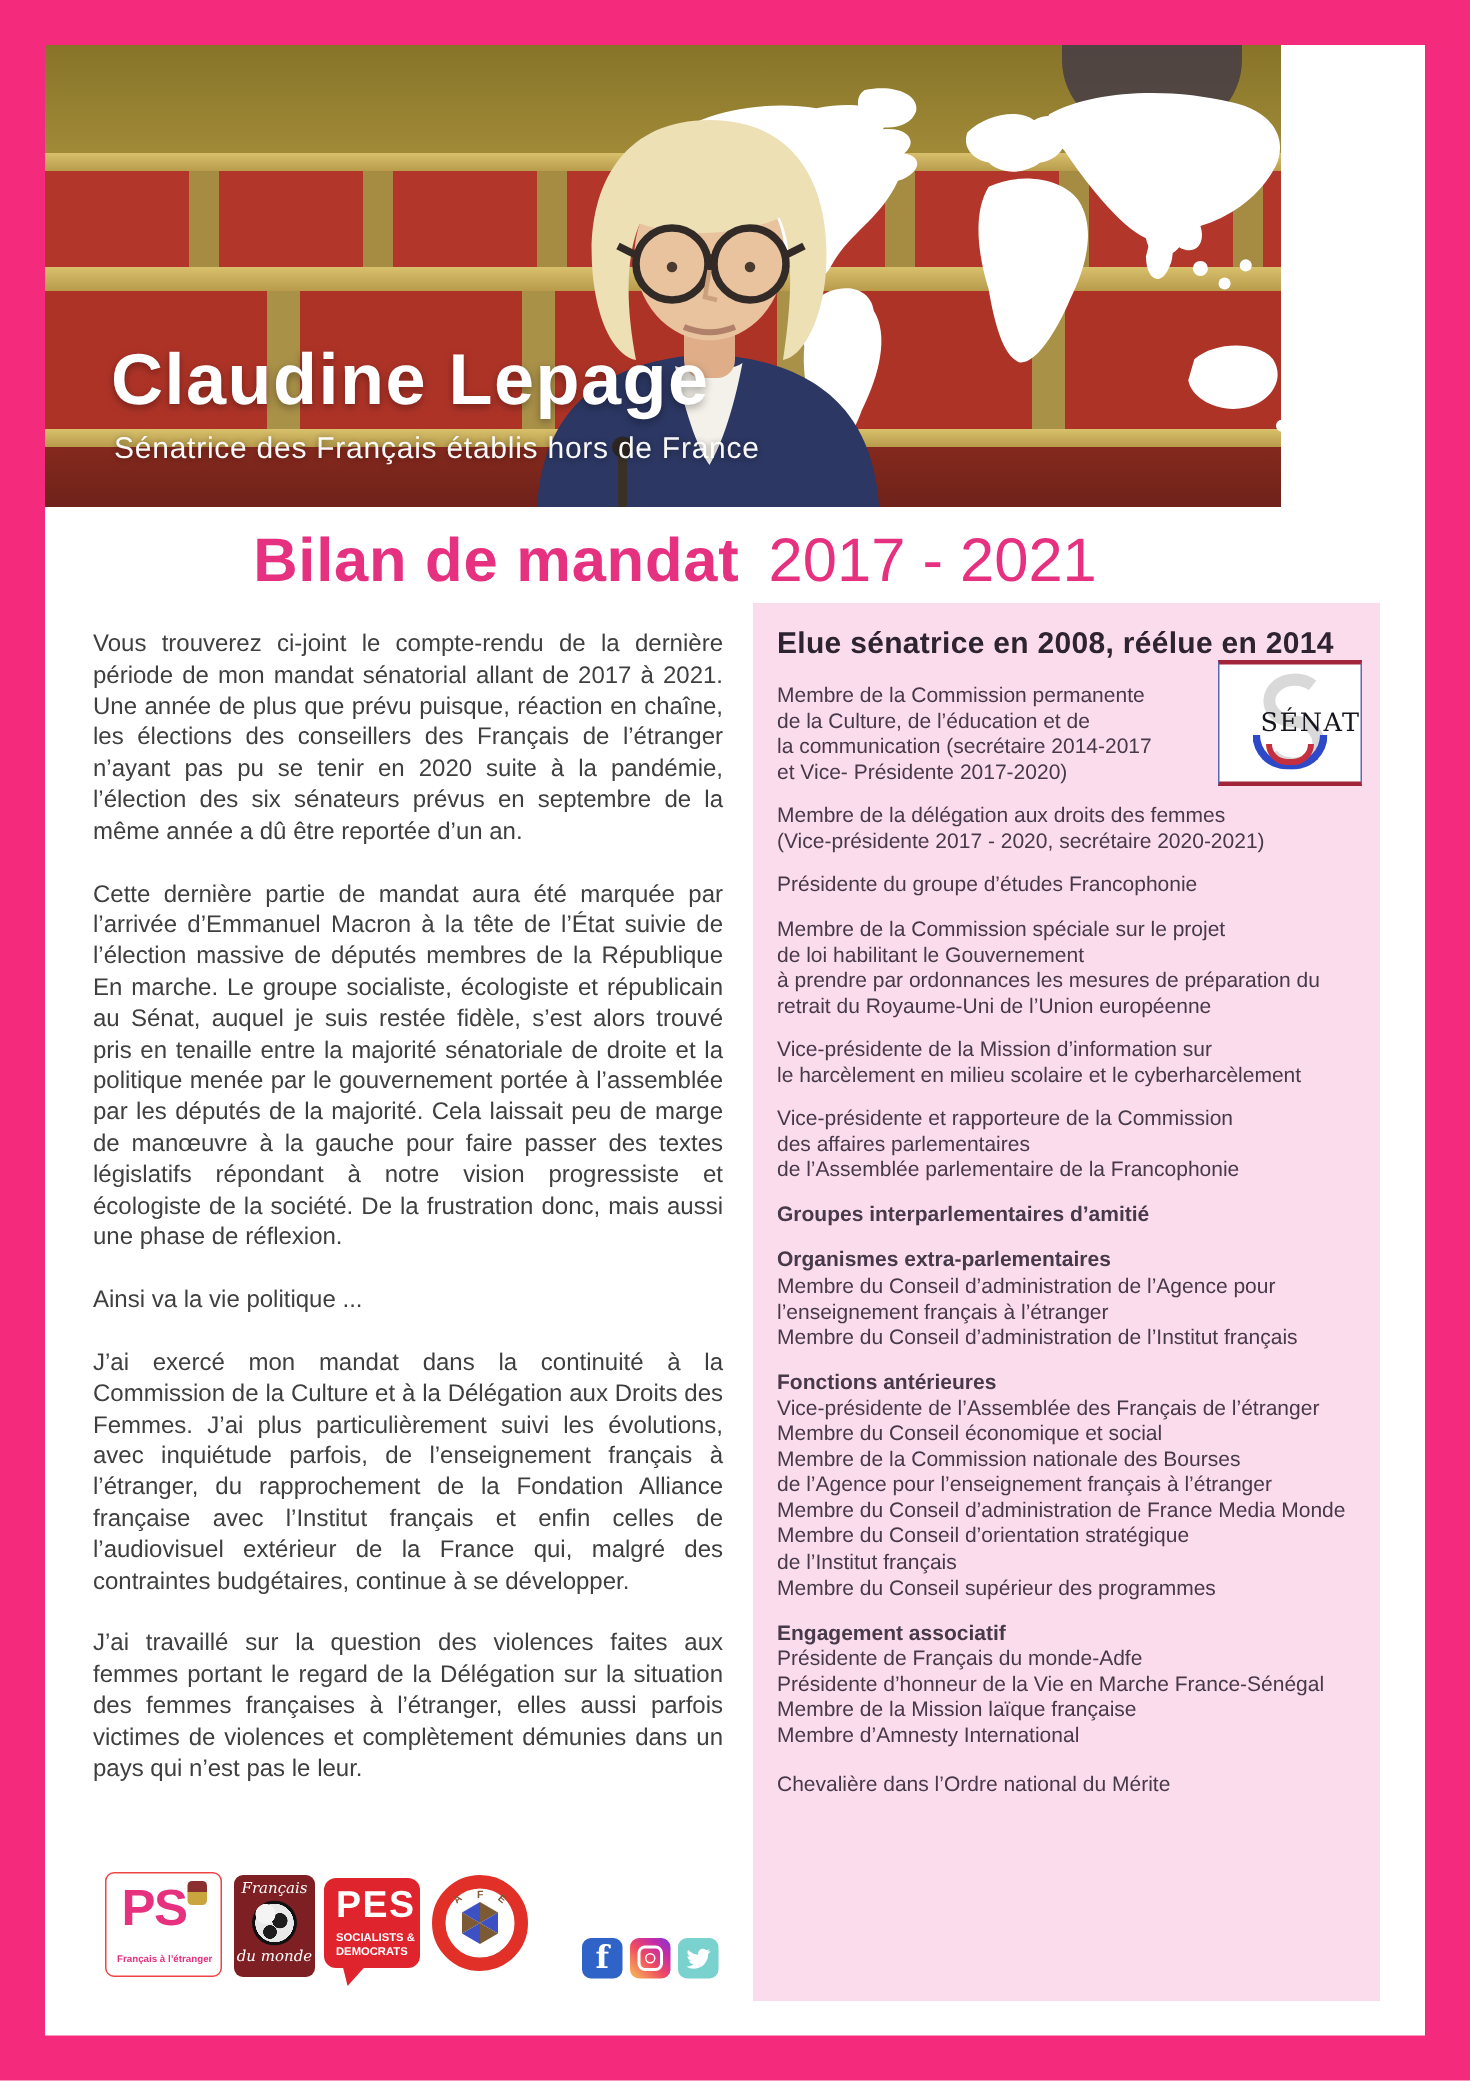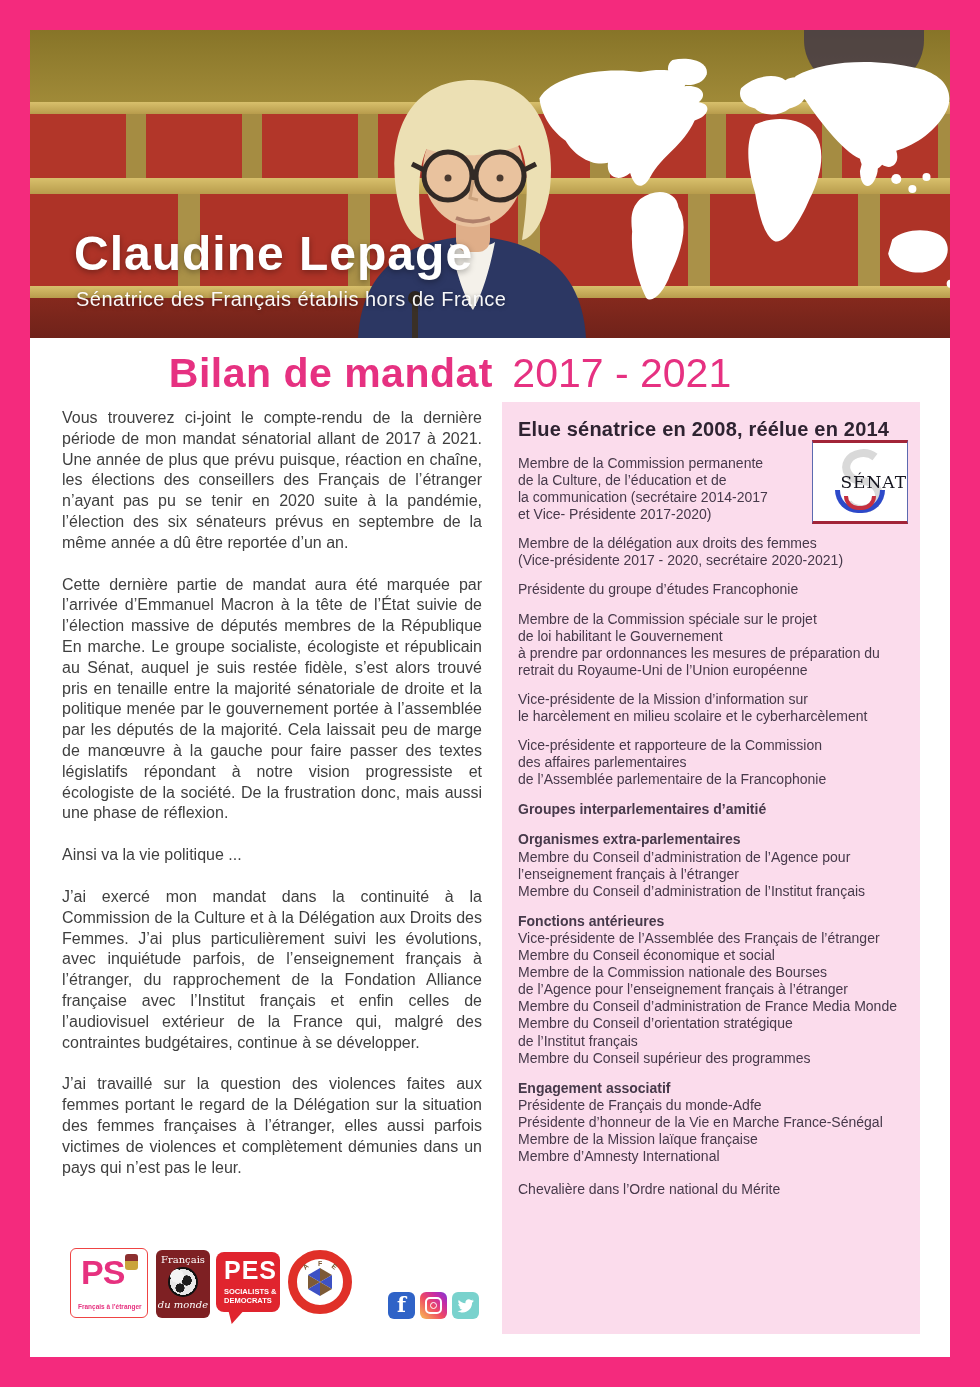--- a/index.html
+++ b/index.html
@@ -1,20 +1,20 @@
 <!DOCTYPE html>
 <html><head>
 <meta charset="utf-8">
 <style>
   html,body{margin:0;padding:0;}
   body{width:980px;height:1387px;background:#f42a7d;font-family:"Liberation Sans",sans-serif;position:relative;}
   .page{position:absolute;left:30px;top:30px;width:920px;height:1327px;background:#ffffff;}
 
   
-  .hero{position:absolute;left:0;top:0;width:920px;height:308px;overflow:hidden;background:#9d8733;}
+  .hero{position:absolute;left:0;top:0;width:824px;height:308px;overflow:hidden;background:#9d8733;}
   .wall{position:absolute;top:0;left:0;right:0;height:72px;background:linear-gradient(#877428,#a08a38);}
   .rail{position:absolute;left:0;right:0;background:linear-gradient(#d8c06c,#b89c4c);}
   .r1{top:72px;height:12px;}
   .r2{top:148px;height:16px;}
   .r3{top:256px;height:12px;}
   .rowU{position:absolute;top:84px;height:64px;left:0;right:0;background:repeating-linear-gradient(90deg,#b23629 0 96px,#a58c42 96px 116px);}
   .rowL{position:absolute;top:164px;height:92px;left:0;right:0;background:repeating-linear-gradient(90deg,#ae3327 0 148px,#aa9148 148px 170px);}
   .bench{position:absolute;top:268px;height:40px;left:0;right:0;background:linear-gradient(#85291d,#6f221a);}
   .bg-person{position:absolute;top:0;right:26px;width:120px;height:58px;background:#463c46;border-radius:0 0 48px 48px;opacity:.85;}
   .map{position:absolute;top:28px;right:-6px;width:436px;height:252px;}
@@ -22,21 +22,21 @@
   .hero-name{position:absolute;left:44px;top:196px;color:#ffffff;font-size:48px;font-weight:bold;letter-spacing:1px;text-shadow:0 2px 6px rgba(0,0,0,.35);}
   .hero-sub{position:absolute;left:46px;top:258px;color:rgba(255,255,255,.96);font-size:20px;text-shadow:0 1px 4px rgba(0,0,0,.4);letter-spacing:.5px;}
 
   
   .main-title{position:absolute;top:320px;left:0;width:840px;text-align:center;color:#e63181;font-size:41px;}
   .main-title .bold{font-weight:bold;letter-spacing:.5px;}
   .main-title .years{font-weight:normal;margin-left:8px;}
 
   
   .left-col{position:absolute;left:32px;top:378px;width:420px;color:#3f3f3f;font-size:16px;line-height:1.3;text-align:justify;}
-  .left-col p{margin:0 0 21px 0;}
+  .left-col p{margin:12px 0 21px 0;}
 
   
   .panel{position:absolute;left:472px;top:372px;width:418px;height:932px;background:#fbdcec;box-sizing:border-box;padding:16px 14px 12px 16px;color:#46394a;}
   .panel-header{font-weight:bold;font-size:20px;color:#2e2331;margin-bottom:14px;letter-spacing:.2px;}
   .p-item{font-size:14px;line-height:1.22;white-space:pre-line;margin-bottom:12px;}
   .p-item.narrow{width:280px;}
   .p-sec{margin-bottom:12px;}
   .p-sec-title{font-weight:bold;font-size:14px;line-height:1.3;}
   .p-sec-lines{font-size:14px;line-height:1.22;white-space:pre-line;}
   .p-footer{font-size:14px;margin-top:16px;}
@@ -46,21 +46,21 @@
   .senat .label{position:relative;font-family:"DejaVu Serif",serif;font-size:17px;letter-spacing:1px;color:#15151f;z-index:2;}
   .senat .arc{position:absolute;bottom:8px;left:50%;transform:translateX(-50%);width:40px;height:18px;border:5px solid #2d49c9;border-top:none;border-radius:0 0 44px 44px;z-index:1;}
   .senat .arc2{position:absolute;bottom:11px;left:50%;transform:translateX(-50%);width:24px;height:10px;border:4px solid #c53040;border-top:none;border-radius:0 0 26px 26px;z-index:1;}
 
   
   .logo-ps{position:absolute;left:40px;top:1218px;width:76px;height:68px;background:#ffffff;border:1px solid #ef4444;border-radius:6px;}
   .ps-text{color:#e6317f;font-weight:bold;font-size:34px;position:absolute;left:10px;top:4px;letter-spacing:-1px;}
   .ps-emblem{position:absolute;right:9px;top:5px;width:13px;height:16px;background:linear-gradient(#8c2f2f 45%,#caa43c 45%);border-radius:3px;}
   .ps-sub{position:absolute;left:7px;bottom:7px;font-size:6.5px;color:#e6317f;font-weight:bold;}
   .logo-fdm{position:absolute;left:126px;top:1220px;width:54px;height:68px;background:#7e2023;border-radius:6px;color:#fff;text-align:center;}
-  .fdm-top{font-size:10px;margin-top:4px;font-family:"DejaVu Serif",serif;}
+  .fdm-top{font-size:10px;margin-top:4px;font-family:"DejaVu Serif",serif;font-style:italic;}
   .fdm-globe{width:30px;height:30px;margin:2px auto 0;border-radius:50%;background:
      radial-gradient(circle at 30% 30%, #f4f4f4 0 22%, transparent 23%),
      radial-gradient(circle at 62% 45%, #1d1d1d 0 20%, transparent 21%),
      radial-gradient(circle at 40% 70%, #1d1d1d 0 16%, transparent 17%),
      radial-gradient(circle at 50% 50%, #e9e9e9 0 60%, #111 61%);}
   .fdm-bottom{font-size:10px;font-family:"DejaVu Serif",serif;font-style:italic;margin-top:2px;}
   .logo-pes{position:absolute;left:186px;top:1222px;width:64px;height:60px;background:#e0242e;border-radius:8px;color:#fff;}
   .pes-tail{position:absolute;left:10px;bottom:-12px;width:0;height:0;border-left:8px solid transparent;border-right:8px solid transparent;border-top:14px solid #e0242e;transform:skewX(-18deg);}
   .pes-text{font-weight:bold;font-size:25px;margin:4px 0 0 8px;letter-spacing:1px;}
   .pes-sub{font-size:7.5px;font-weight:bold;margin:2px 0 0 8px;line-height:1.25;white-space:pre-line;}

